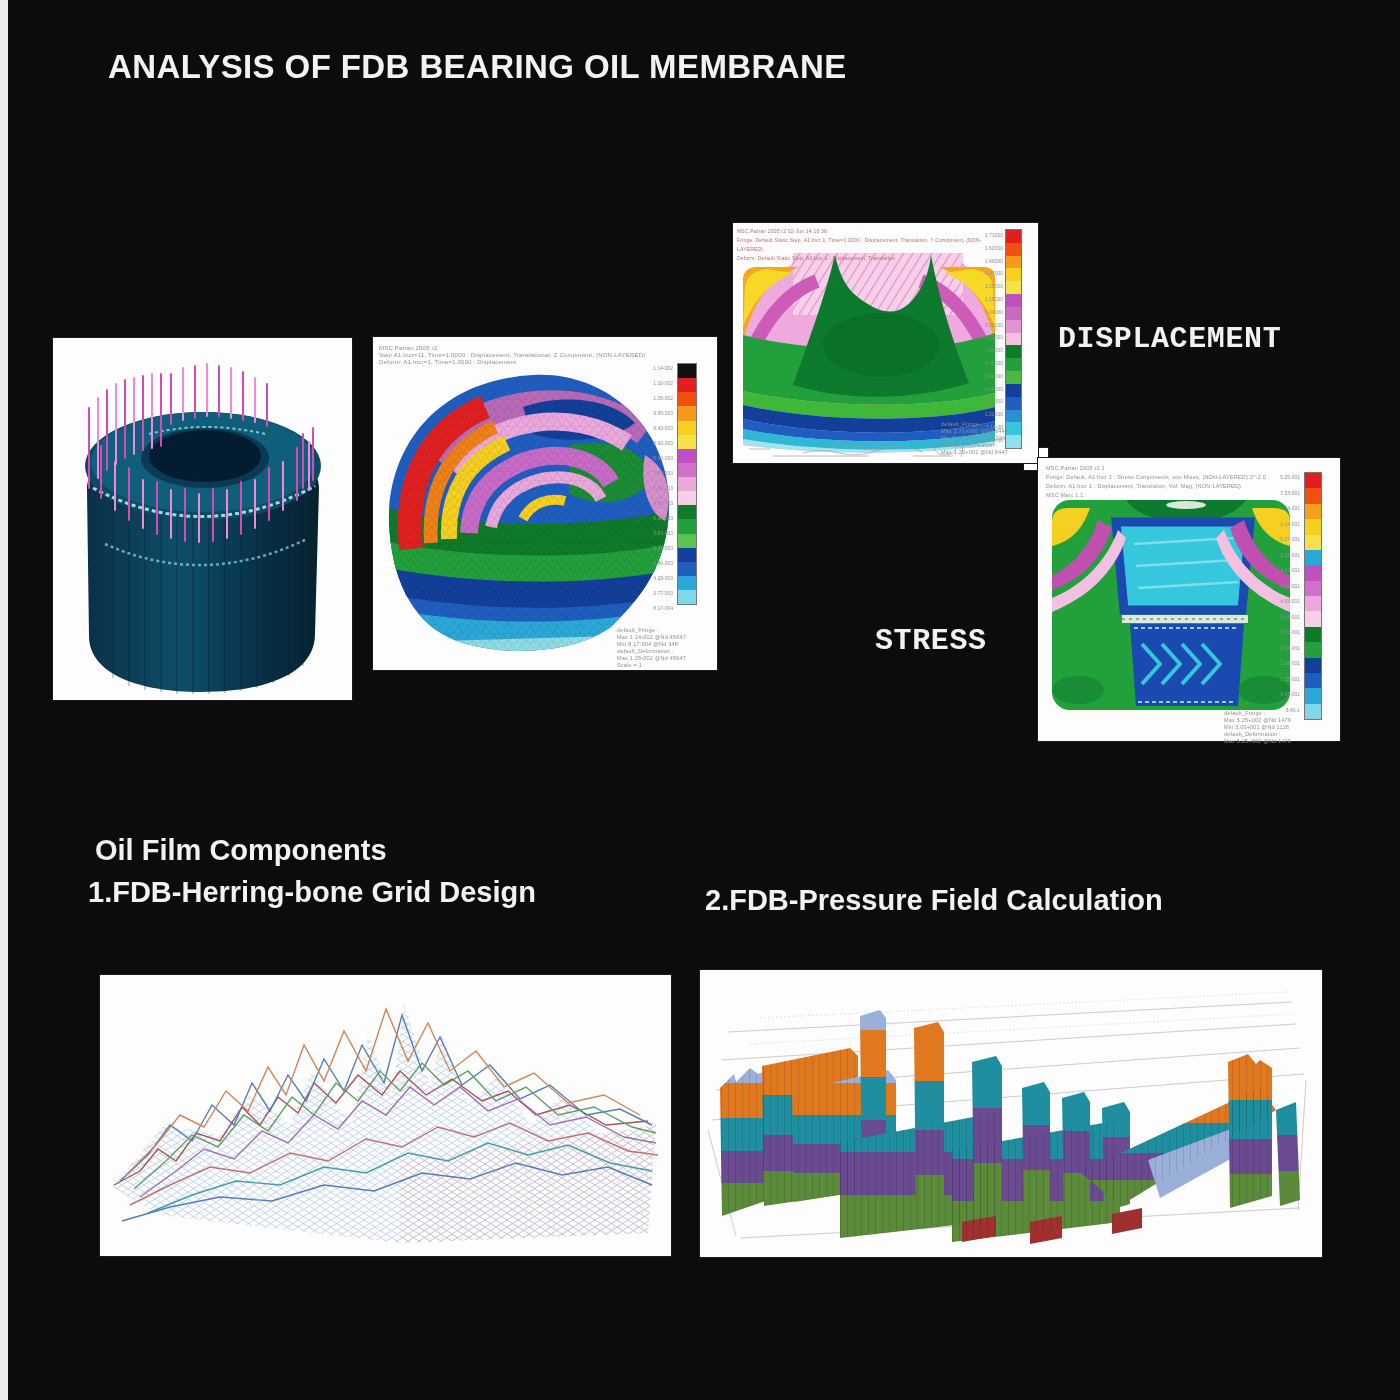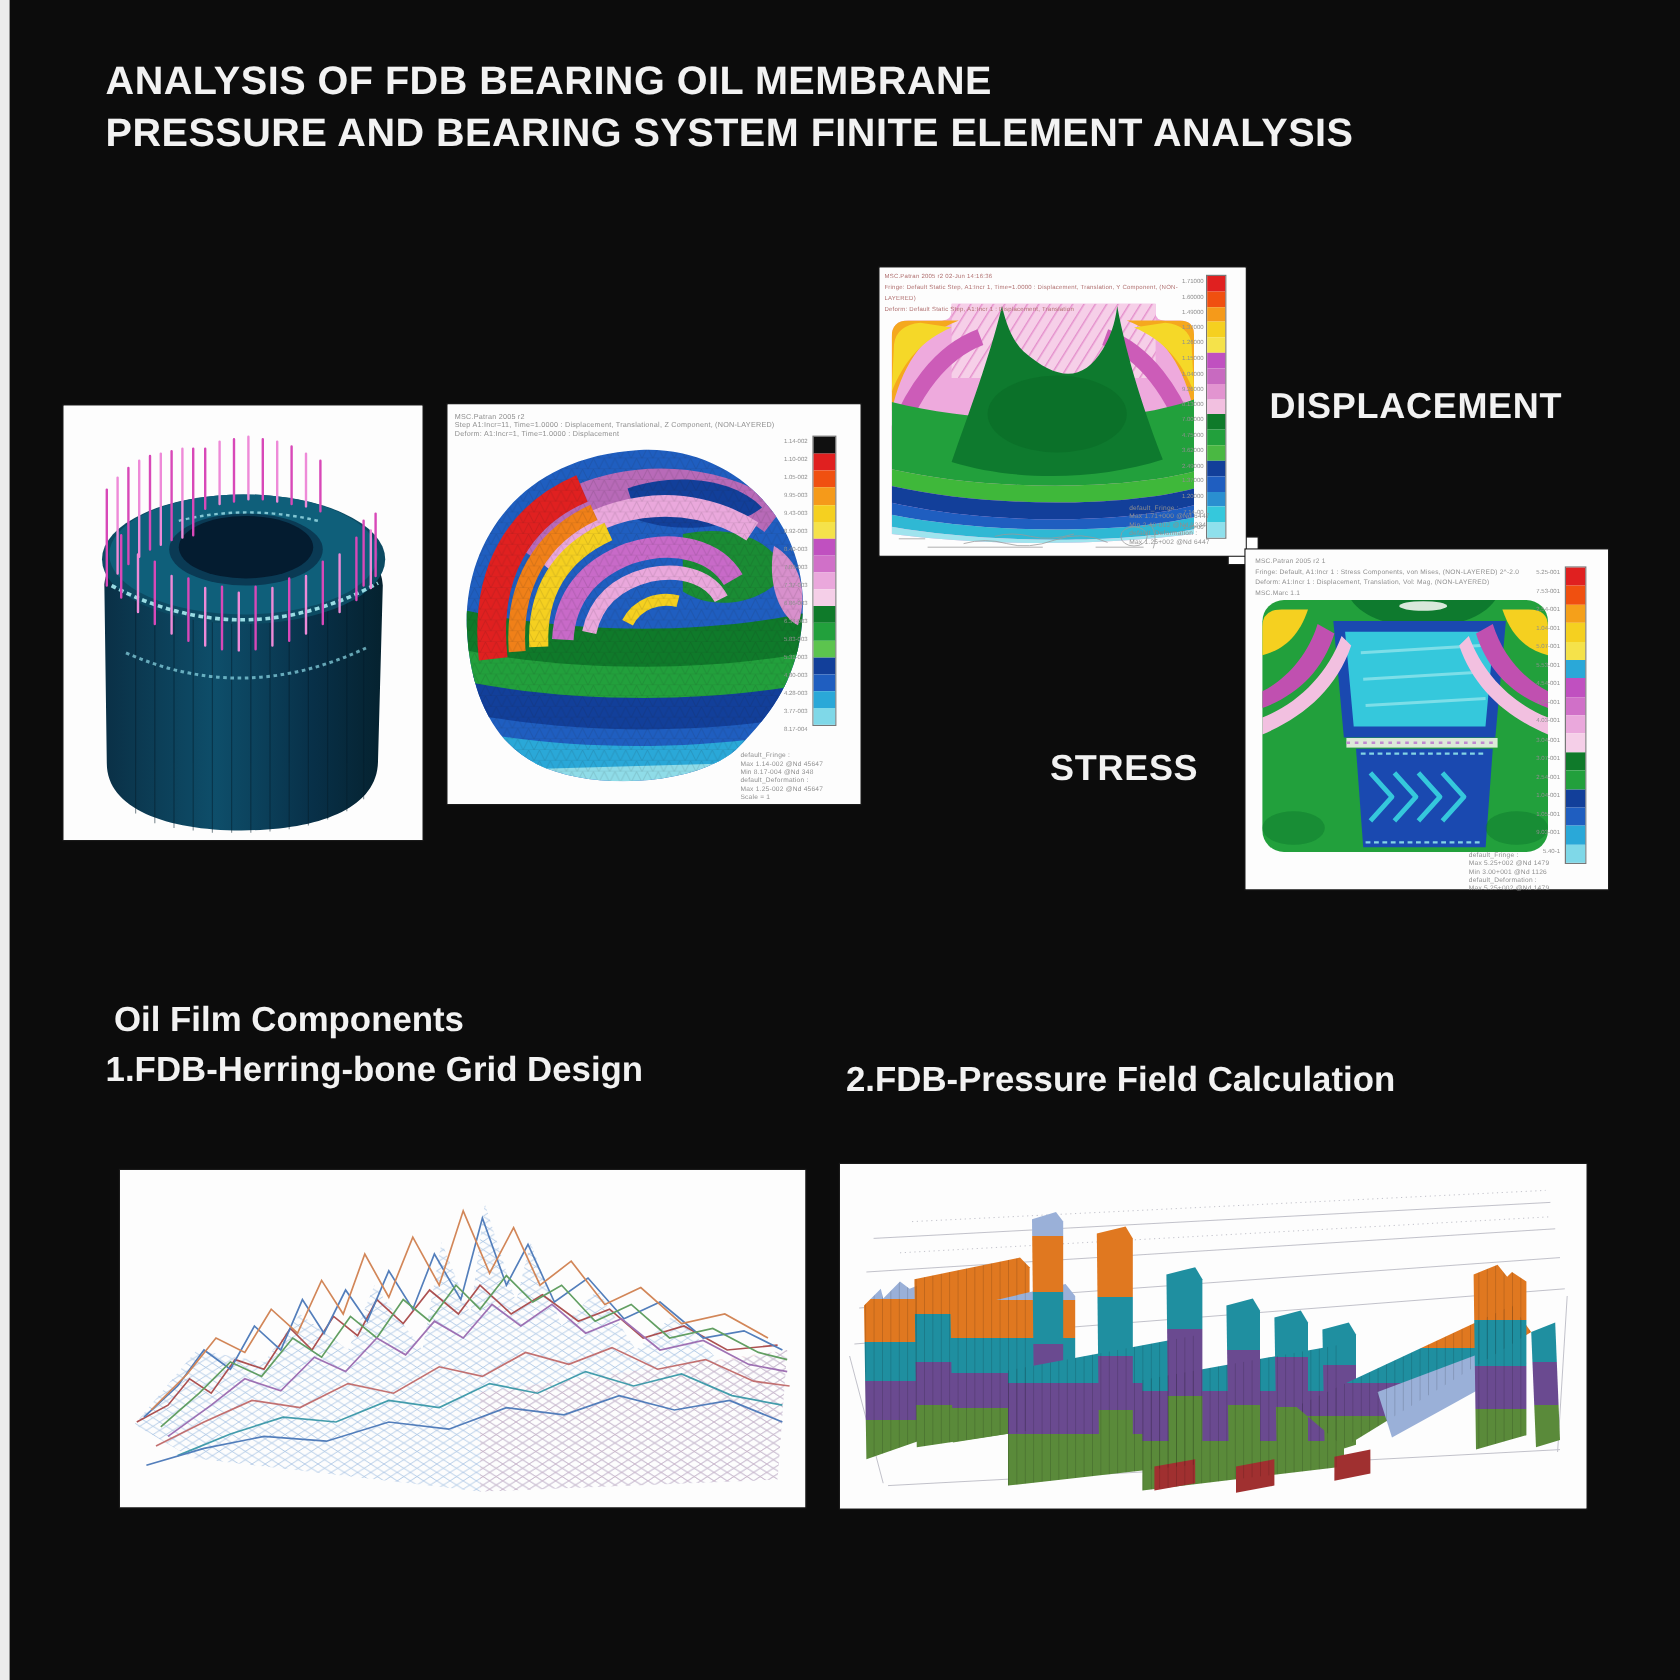--- a/index.html
+++ b/index.html
@@ -1,39 +1,38 @@
 <!DOCTYPE html>
 <html><head>
 <meta charset="utf-8">
 <style>
   html,body{margin:0;padding:0;background:#000;}
   .stage{position:relative;width:1400px;height:1400px;background:#0c0c0c;overflow:hidden;
          font-family:"Liberation Sans",sans-serif;}
   .edge{position:absolute;left:0;top:0;width:8px;height:1400px;background:#ececec;}
   .t{position:absolute;color:#f2f2f2;font-weight:bold;white-space:nowrap;}
-  .t-title{font-size:33px;letter-spacing:.4px;}
+  .t-title{font-size:33px;letter-spacing:.4px;margin-left:20px;}
   .t-sub{font-size:29px;}
-  .t-label{font-size:30px;letter-spacing:.6px;}
+  .t-label{font-size:30px;letter-spacing:.6px;font-family:Liberation Mono, monospace;}
   .panel{position:absolute;background:#fff;box-shadow:0 0 0 1px #1a1a1a;}
   .panel svg{position:absolute;left:0;top:0;}
   .tiny{position:absolute;color:#8f8f8f;font-size:5.5px;line-height:7px;white-space:pre-line;
         filter:blur(.25px);letter-spacing:.2px;}
   .ticks{position:absolute;color:#8f8f8f;font-size:5px;text-align:right;white-space:pre-line;
          filter:blur(.25px);}
   .cbar{position:absolute;display:flex;flex-direction:column;border:1px solid #777;}
   .cbar div{width:100%;}
 </style>
 </head>
 <body>
 
 <div class="stage">
   <div class="edge"></div>
 
   <div class="t t-title" style="left:88px;top:48px">ANALYSIS OF FDB BEARING OIL MEMBRANE</div>
-  <div class="t t-title" style="left:88px;top:92px">PRESSURE AND BEARING SYSTEM FINITE ELEMENT ANALYSIS</div>
   <div class="t t-label" style="left:1058px;top:322px">DISPLACEMENT</div>
   <div class="t t-label" style="left:875px;top:624px">STRESS</div>
   <div class="t t-sub" style="left:95px;top:834px">Oil Film Components</div>
   <div class="t t-sub" style="left:88px;top:876px">1.FDB-Herring-bone Grid Design</div>
   <div class="t t-sub" style="left:705px;top:884px">2.FDB-Pressure Field Calculation</div>
 
   <div class="panel" style="left:53px;top:338px;width:299px;height:362px">
     <svg width="299" height="362" viewBox="0 0 299 362">
       <defs>
         <linearGradient id="gA" x1="0" y1="0" x2="1" y2="0">

